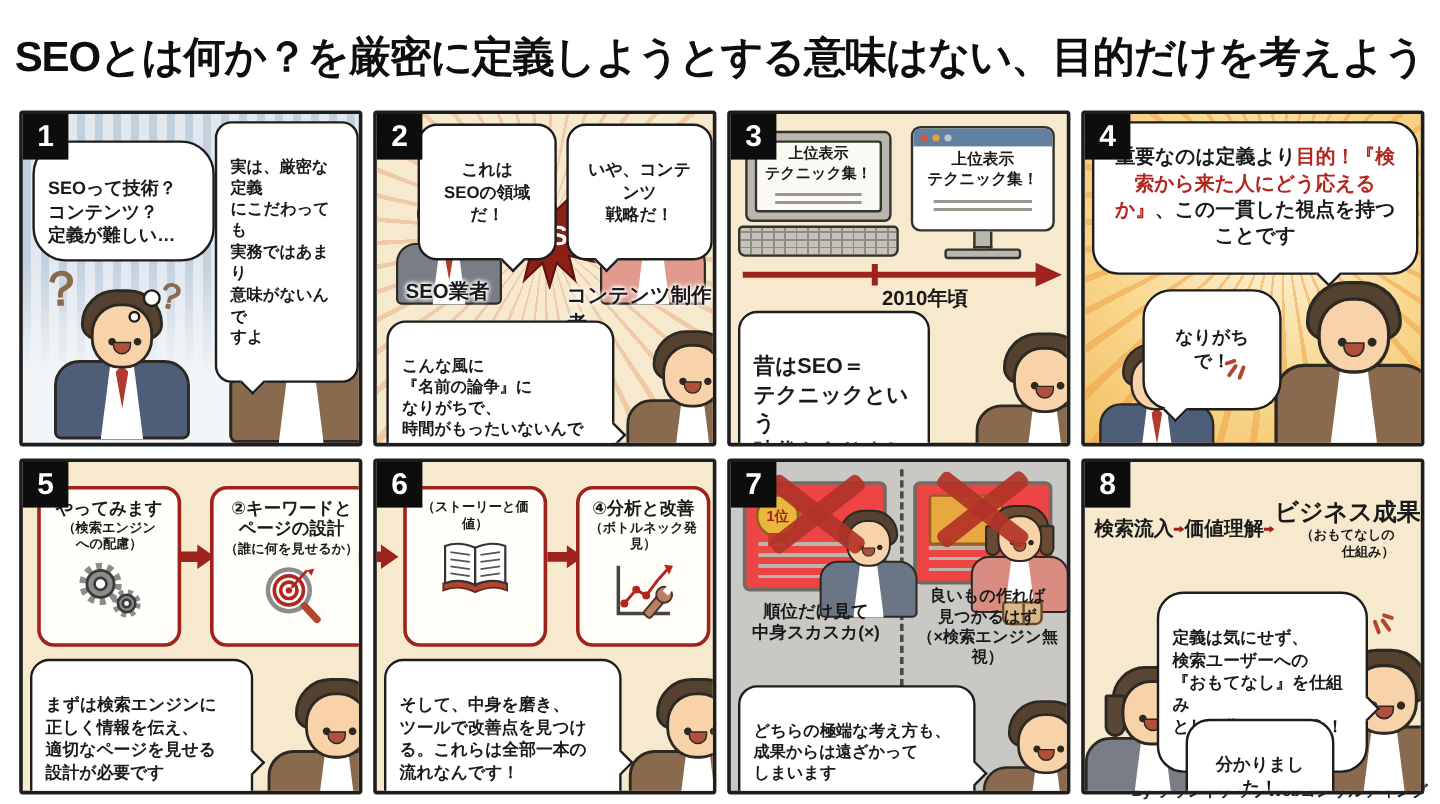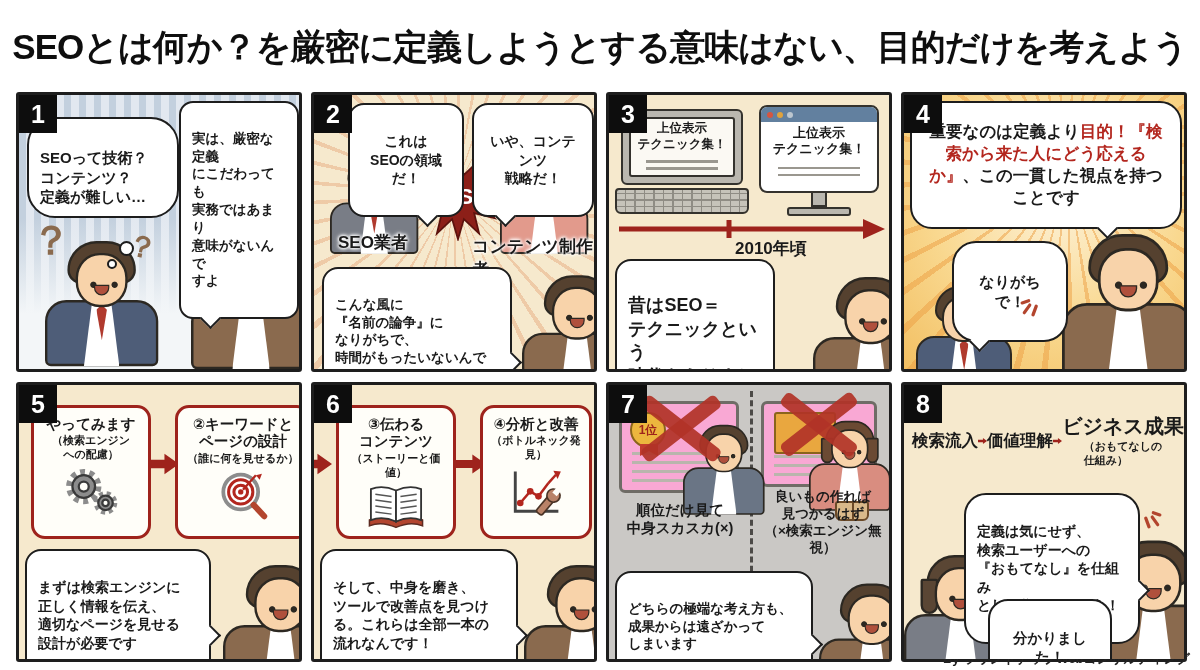--- a/index.html
+++ b/index.html
@@ -98,21 +98,21 @@
   
   .flowbox { position:absolute; background:#fffef9; border:3px solid #9e231c; border-radius:14px;
     text-align:center; padding:8px 4px 4px; z-index:4; }
   .flowbox .t { font-weight:900; font-size:14.5px; line-height:1.2; white-space:pre-line; display:block; }
   .flowbox .s { font-weight:700; font-size:11px; line-height:1.25; white-space:pre-line; display:block; margin-top:1px; }
   .flowbox .icon { margin-top:4px; }
   .rarrow { position:absolute; z-index:3; }
 
   
   .vdash { position:absolute; left:141px; top:6px; height:190px; border-left:3.5px dashed #4c4a47; z-index:1; }
-  .scr7 { position:absolute; background:#f9a8d4; border:3px solid #6f6c66; border-radius:6px; z-index:2; padding:1px; }
+  .scr7 { position:absolute; background:#ef4444; border:3px solid #6f6c66; border-radius:6px; z-index:2; padding:1px; }
   .scr7 .lines { position:absolute; left:10px; right:10px; bottom:8px; height:34px;
     background:repeating-linear-gradient(0deg,#b9b5ac 0 3px,transparent 3px 9px); }
   .rank { position:absolute; left:8px; top:8px; width:36px; height:36px; background:#ecb63e; border:2.5px solid #8a641c;
     border-radius:50%; display:flex; align-items:center; justify-content:center; font-size:12px; font-weight:900; color:#9e231c; z-index:3; }
   .rank::after { content:""; position:absolute; bottom:-10px; left:8px; width:18px; height:12px; background:#c23b2e;
     clip-path:polygon(0 0,100% 0,100% 100%,50% 60%,0 100%); z-index:-1; }
   .imgblk { position:absolute; left:10px; top:8px; width:62px; height:42px; background:#e9a73f; border:2.5px solid #8a641c; border-radius:3px; }
   .xmark { position:absolute; z-index:5; }
   .xmark i { position:absolute; left:-6%; top:50%; width:112%; height:15px; margin-top:-7.5px;
     background:#b13327; border-radius:5px; opacity:.92; }
@@ -121,21 +121,21 @@
     line-height:1.25; z-index:4; }
   .book { position:absolute; width:34px; height:20px; background:#d9b98a; border:2.5px solid #6b4a28;
     border-radius:3px 3px 6px 6px; z-index:4; }
   .book::before { content:""; position:absolute; left:50%; top:0; bottom:0; border-left:2px solid #6b4a28; }
 
   
   .flowrow { position:absolute; left:8px; top:30px; width:272px; display:flex; align-items:center;
     justify-content:space-between; z-index:4; }
   .flabel { font-size:16.5px; font-weight:900; white-space:nowrap; }
   .fstack { display:flex; flex-direction:column; align-items:center; margin-top:-2px; }
-  .fsub { font-size:11px; font-weight:700; white-space:pre-line; text-align:left; line-height:1.25; }
+  .fsub { font-size:11px; font-weight:700; white-space:pre-line; text-align:right; line-height:1.25; }
 </style>
 </head>
 <body>
 
 <div class="title">SEOとは何か？を厳密に定義しようとする意味はない、目的だけを考えよう</div>
 
 <div class="panel p1">
   <div class="num">1</div>
   <div class="bubble thought" style="left:8px;top:22px;width:152px;font-size:15px;">
     <span>SEOって技術？
@@ -360,22 +360,20 @@
     <div class="torso"></div>
   </div>
 </div>
 
 <div class="panel p6">
   <div class="num">6</div>
   <svg class="rarrow" style="left:-14px;top:64px;" width="32" height="30" viewBox="0 0 44 30">
     <path d="M0 9h24V1l20 14-20 14v-8H0z" fill="#9e231c"></path>
     </svg>
   <div class="flowbox" style="left:22px;top:20px;width:120px;height:134px;">
-    <span class="t">③伝わる
-コンテンツ</span>
     <span class="s">（ストーリーと価値）</span>
     <svg class="icon" width="62" height="46" viewBox="0 0 84 62">
       <path d="M6 50 Q22 43 42 52 Q62 43 78 50 L78 58 Q62 51 42 60 Q22 51 6 58 Z" fill="#b3452e" stroke="#5c2a20" stroke-width="2"></path>
       <path d="M8 8 Q24 2 42 10 L42 52 Q24 44 8 50 Z" fill="#fff" stroke="#333" stroke-width="2.5"></path>
       <path d="M76 8 Q60 2 42 10 L42 52 Q60 44 76 50 Z" fill="#fff" stroke="#333" stroke-width="2.5"></path>
       <g stroke="#555" stroke-width="2">
           <line x1="14" y1="15" x2="36" y2="18"></line>
           <line x1="14" y1="23" x2="36" y2="26"></line>
           <line x1="14" y1="31" x2="36" y2="34"></line>
           <line x1="14" y1="39" x2="36" y2="42"></line>

